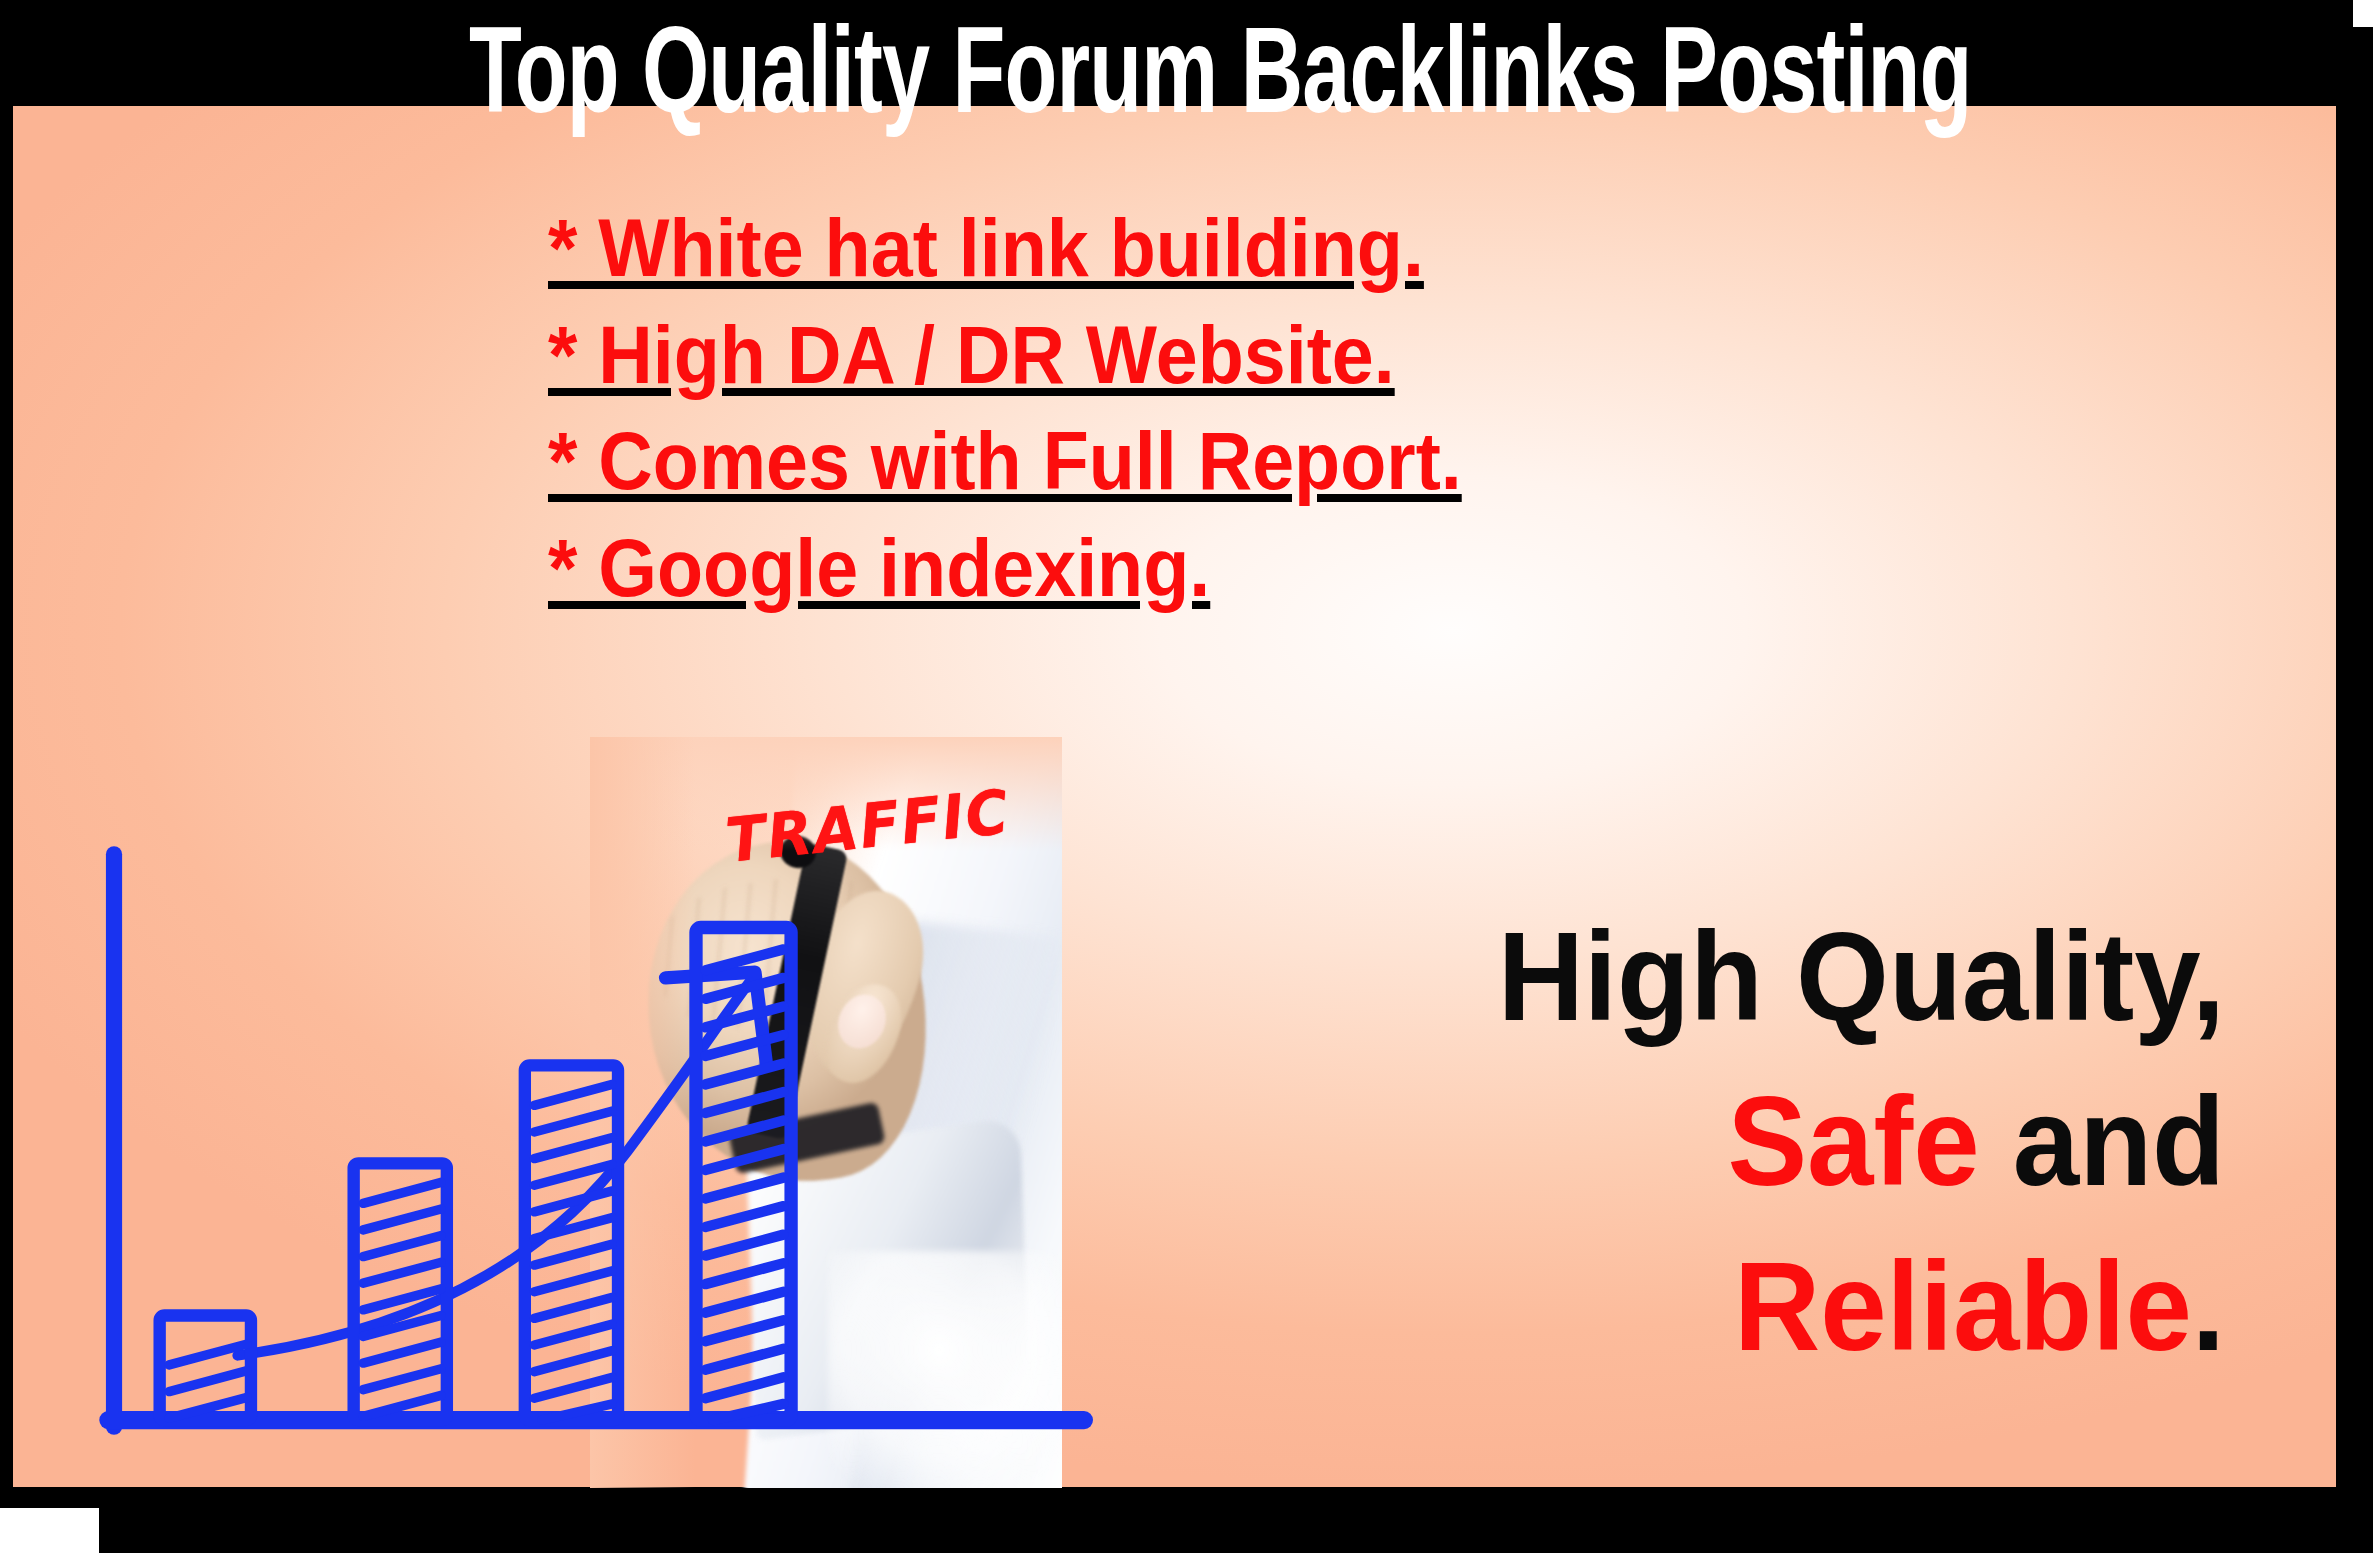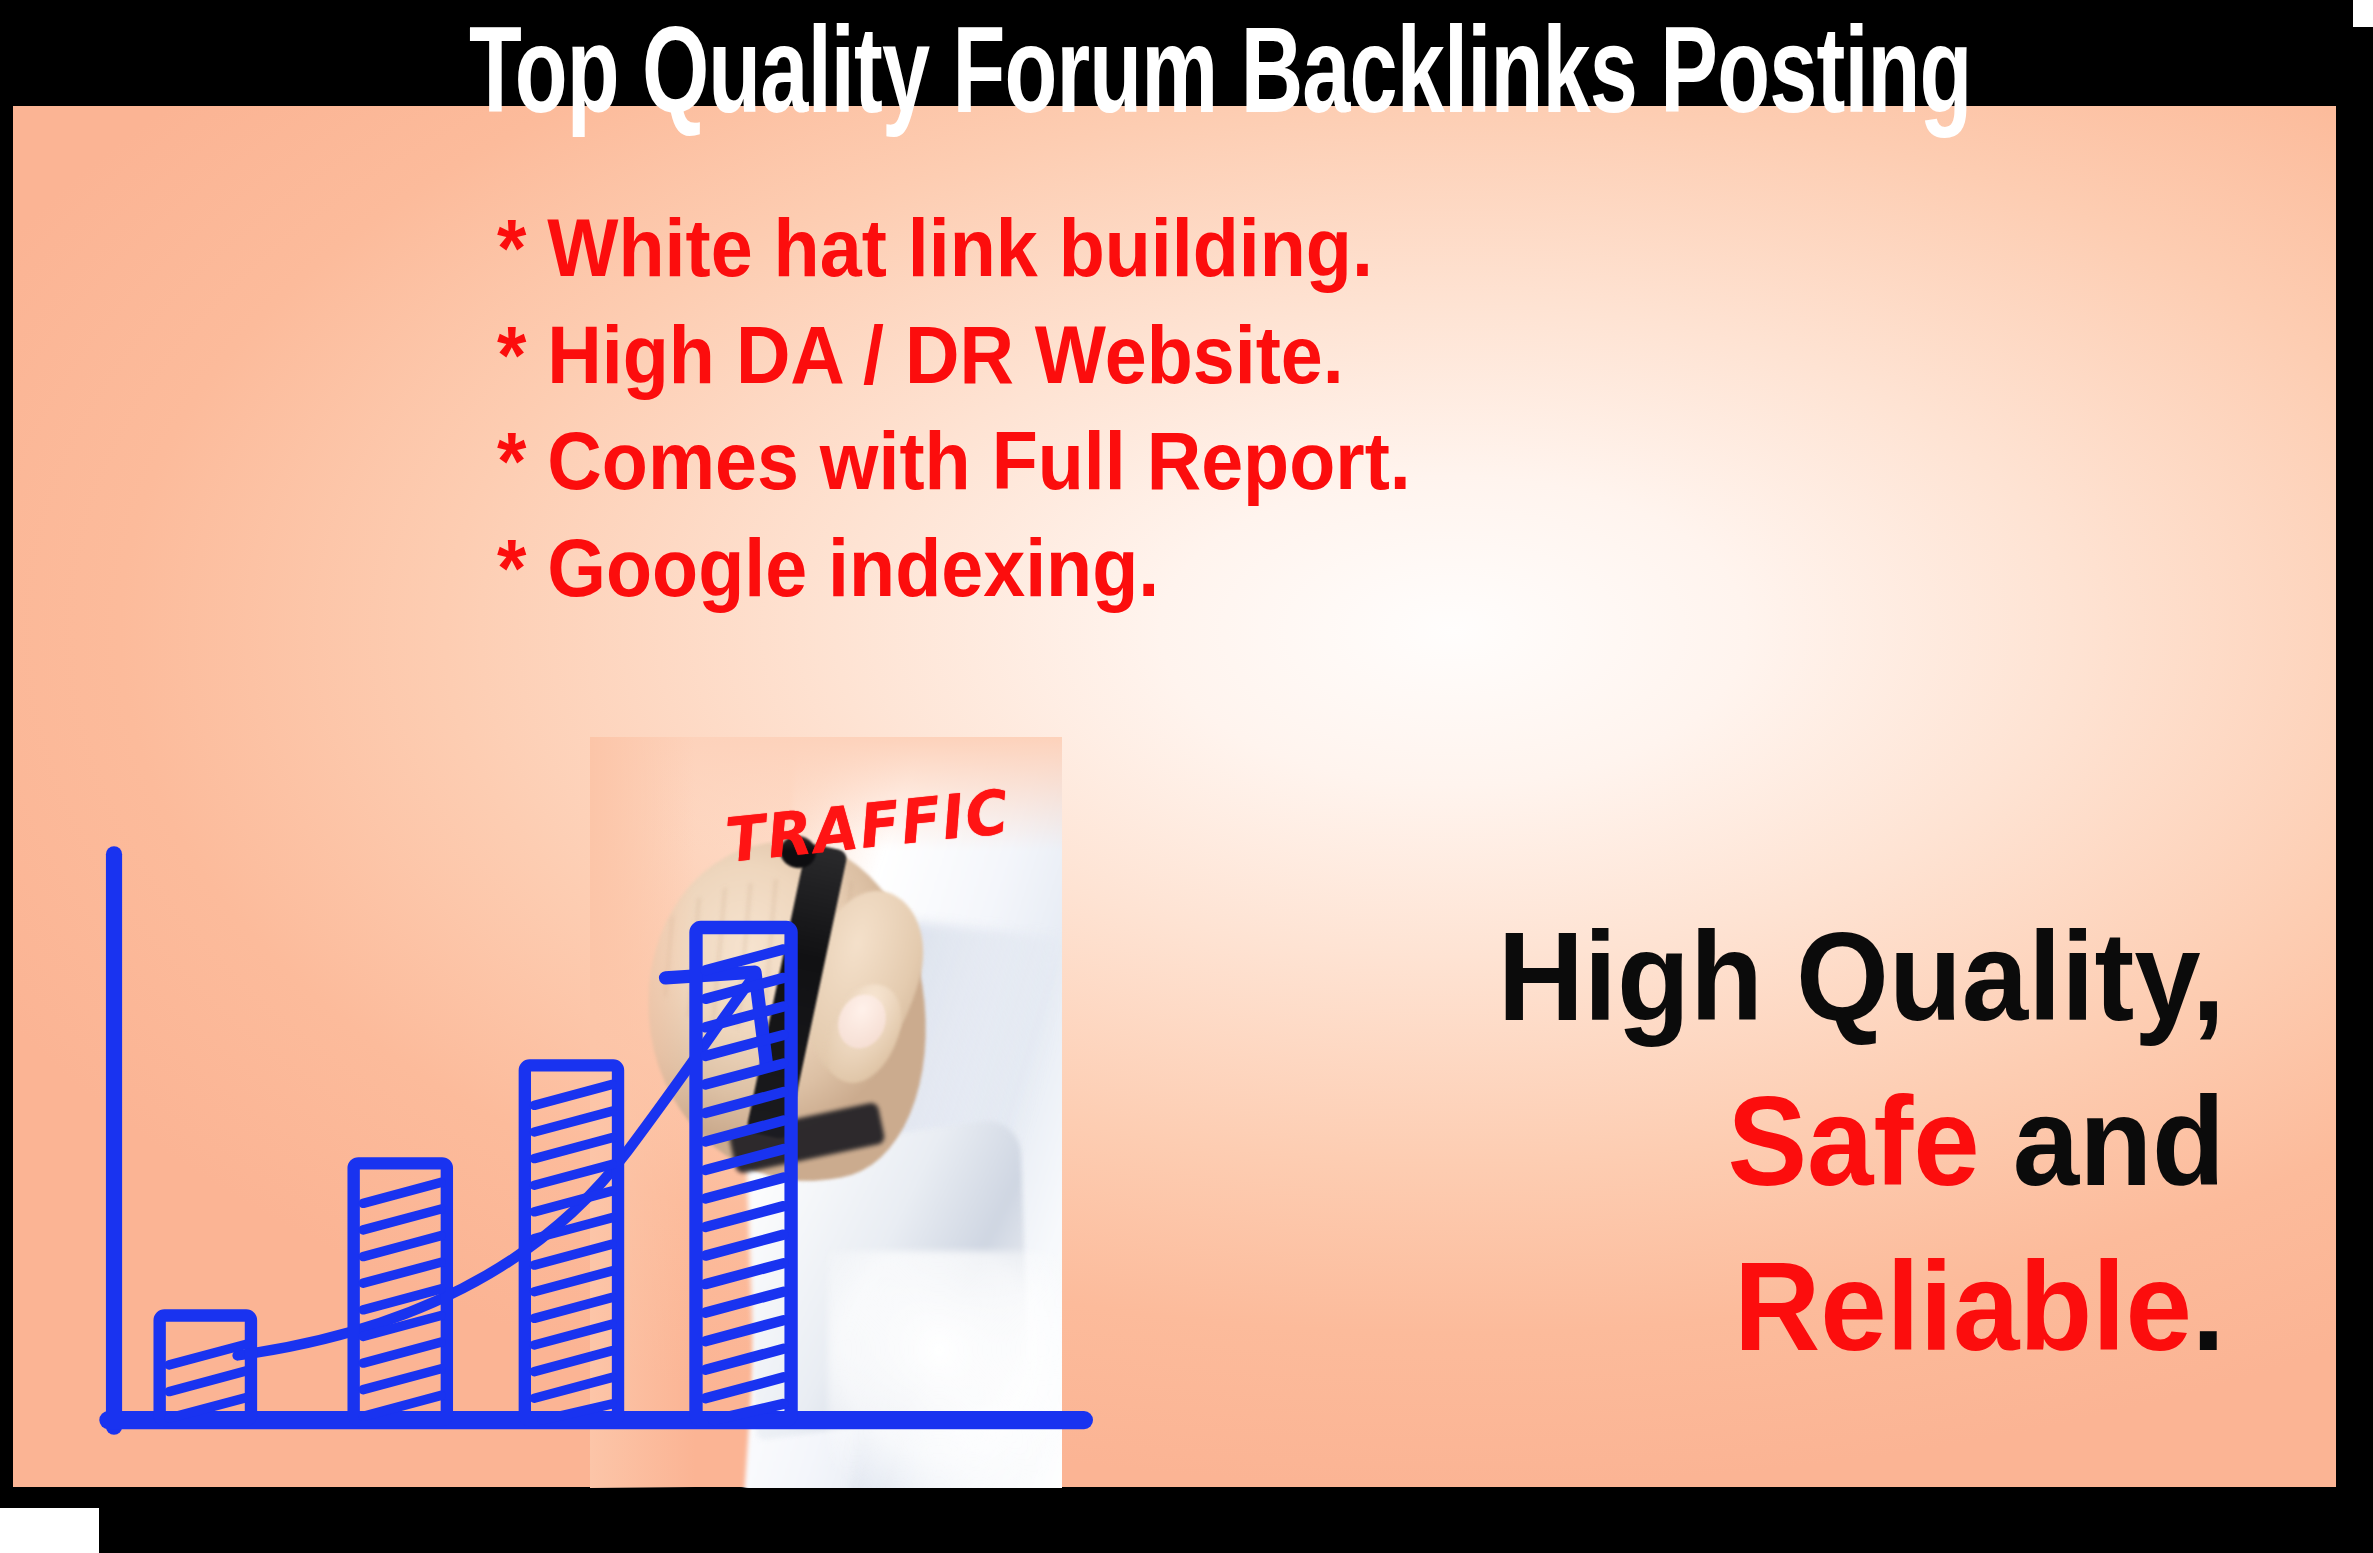--- a/index.html
+++ b/index.html
@@ -67,22 +67,23 @@
     letter-spacing: -1px;
     white-space: nowrap;
     transform: scaleX(0.84) scaleY(1.18);
     transform-origin: center center;
     line-height: 1;
   }
 
   
   #bullet-list {
     position: absolute;
-    left: 497px; top: 195px;
+    left: 548px; top: 195px;
     width: 1427px;
+    text-decoration: underline;
   }
   .bullet-row {
     color: #fc0d0d;
     font-family: "Liberation Sans Narrow", "Liberation Sans", sans-serif;
     font-size: 82px;
     font-weight: bold;
     line-height: 1.30;
     white-space: nowrap;
     transform: scaleX(0.92);
     transform-origin: left center;

